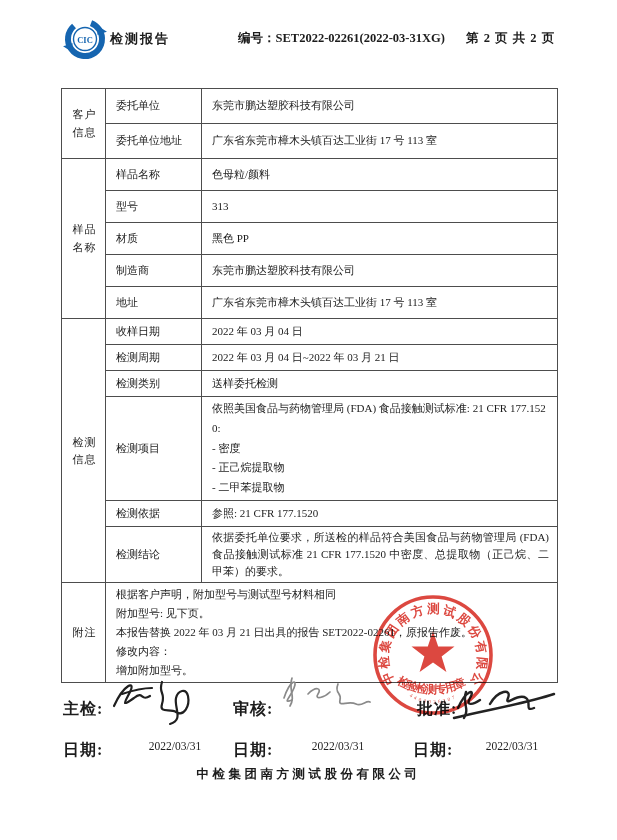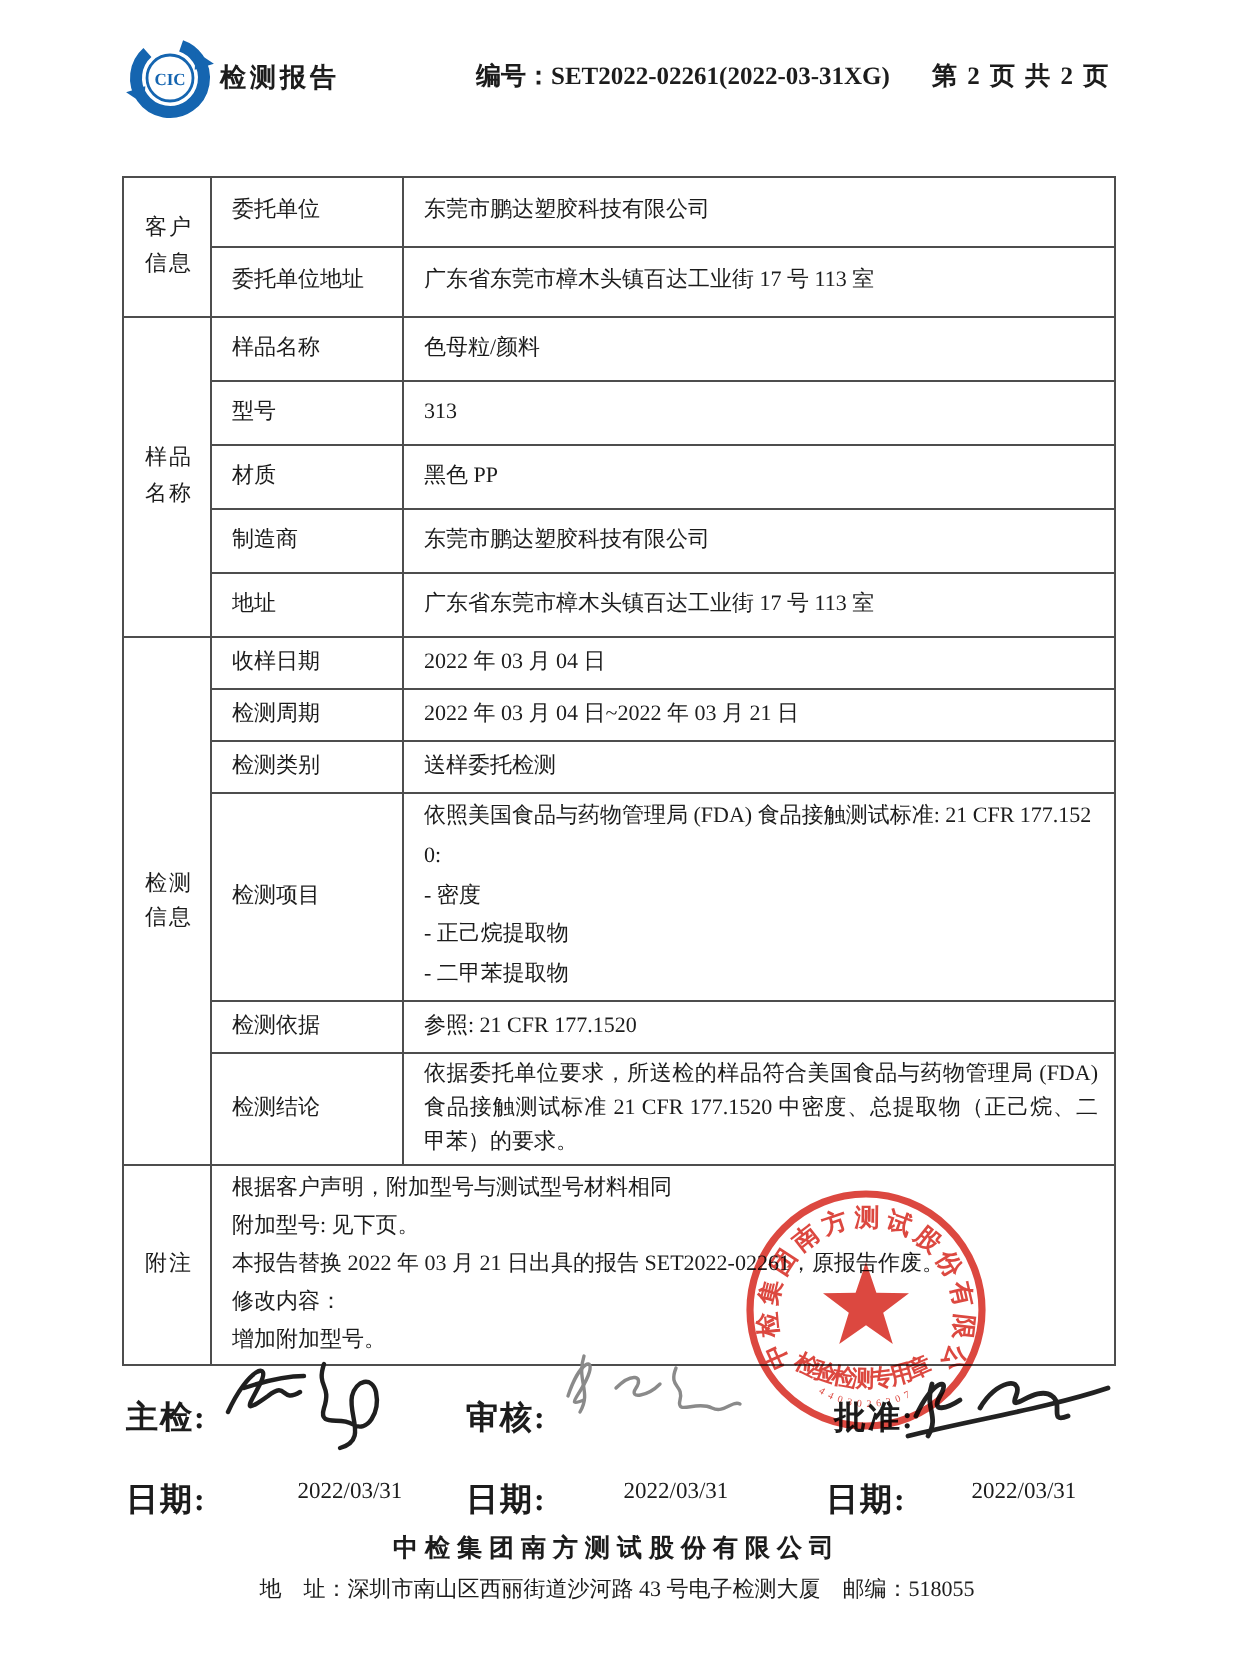--- a/index.html
+++ b/index.html
@@ -184,15 +184,14 @@
   </svg>
 
   <span class="abs siglabel" style="left:63px;top:740px">日期:</span>
   <span class="abs dateval" style="left:120px;top:740px;width:110px;text-align:center">2022/03/31</span>
   <span class="abs siglabel" style="left:233px;top:740px">日期:</span>
   <span class="abs dateval" style="left:288px;top:740px;width:100px;text-align:center">2022/03/31</span>
   <span class="abs siglabel" style="left:413px;top:740px">日期:</span>
   <span class="abs dateval" style="left:462px;top:740px;width:100px;text-align:center">2022/03/31</span>
 
   <div class="abs f-company">中检集团南方测试股份有限公司</div>
-  <div class="abs f-line">地　址：深圳市南山区西丽街道沙河路 43 号电子检测大厦　邮编：518055</div>
 
 </div>
 
 </body></html>

